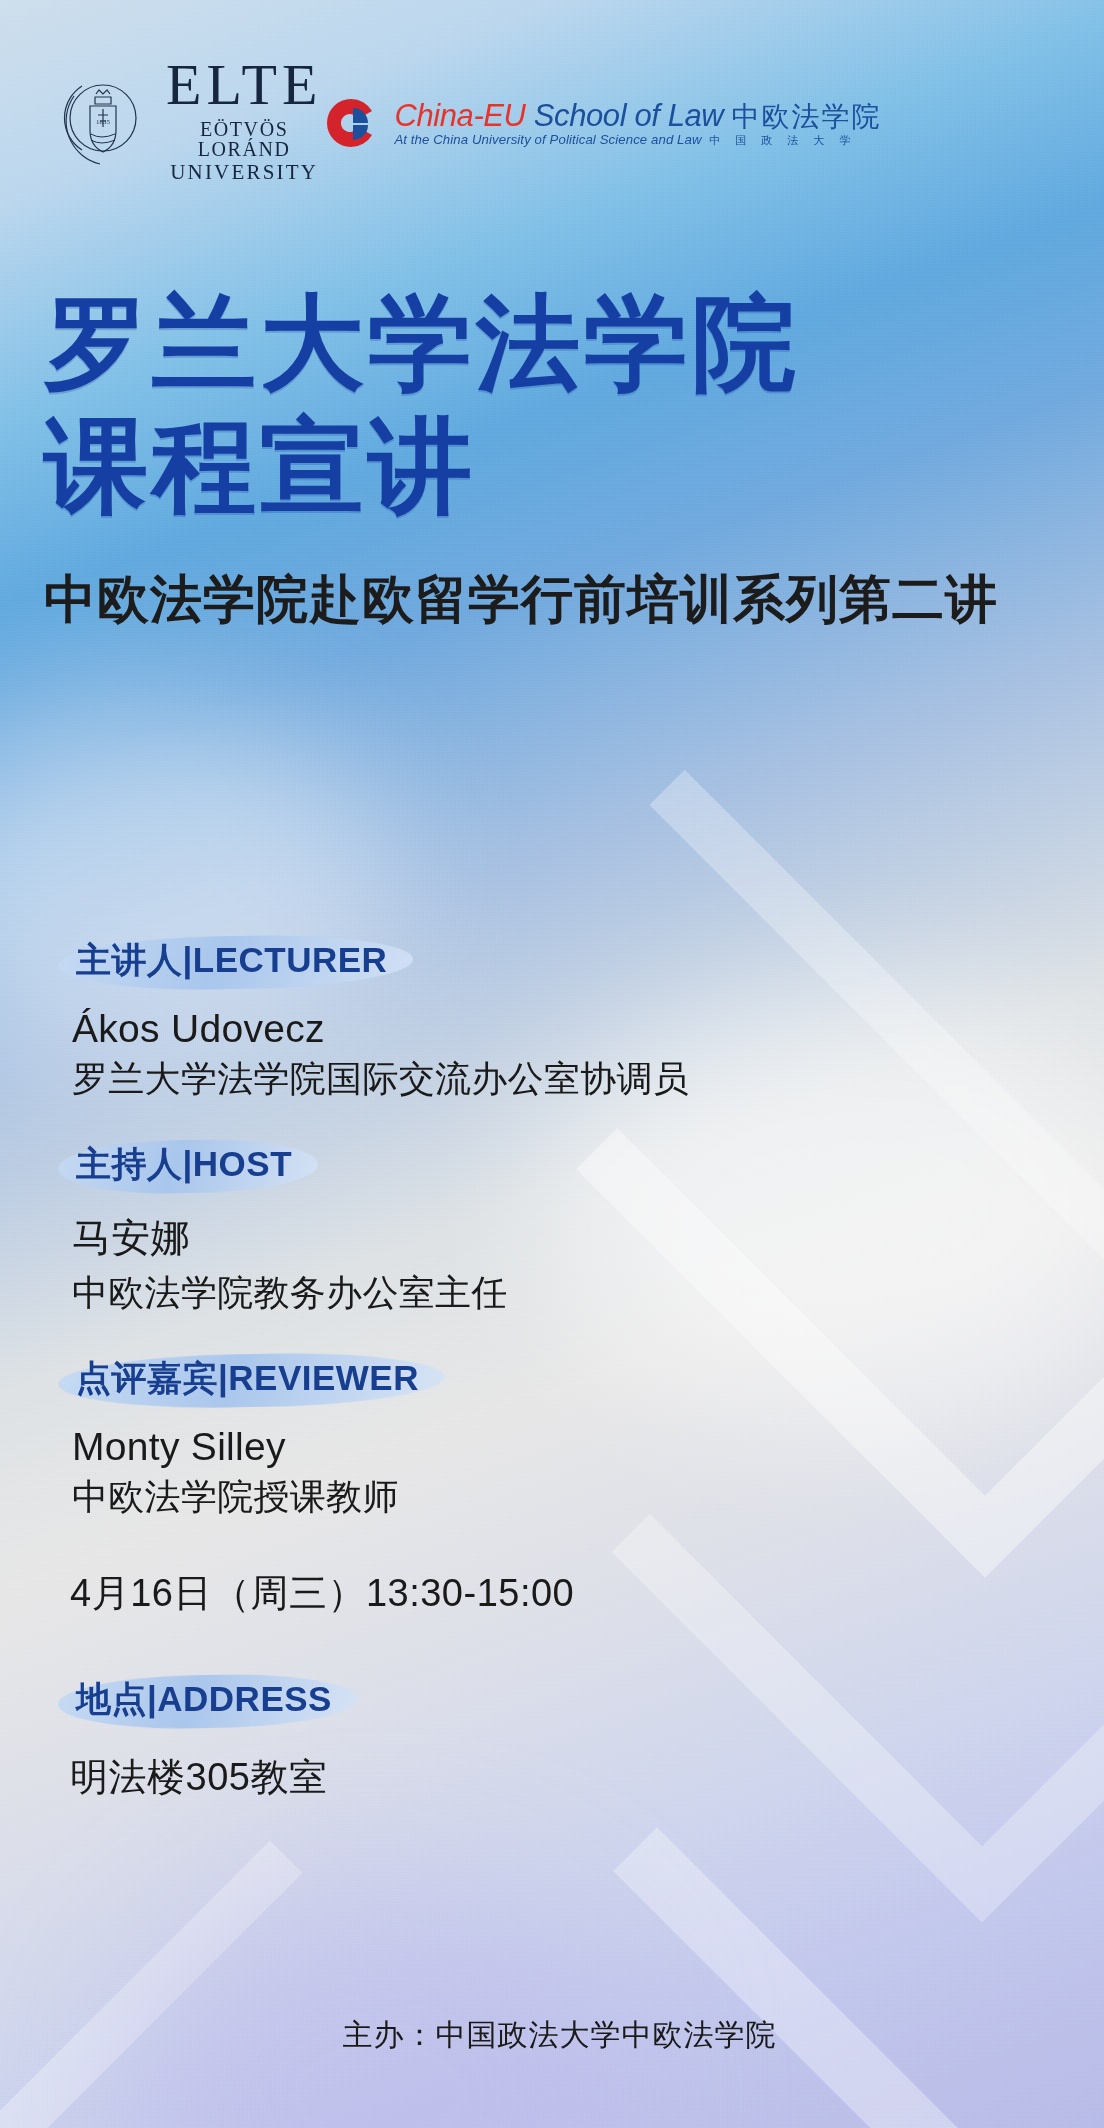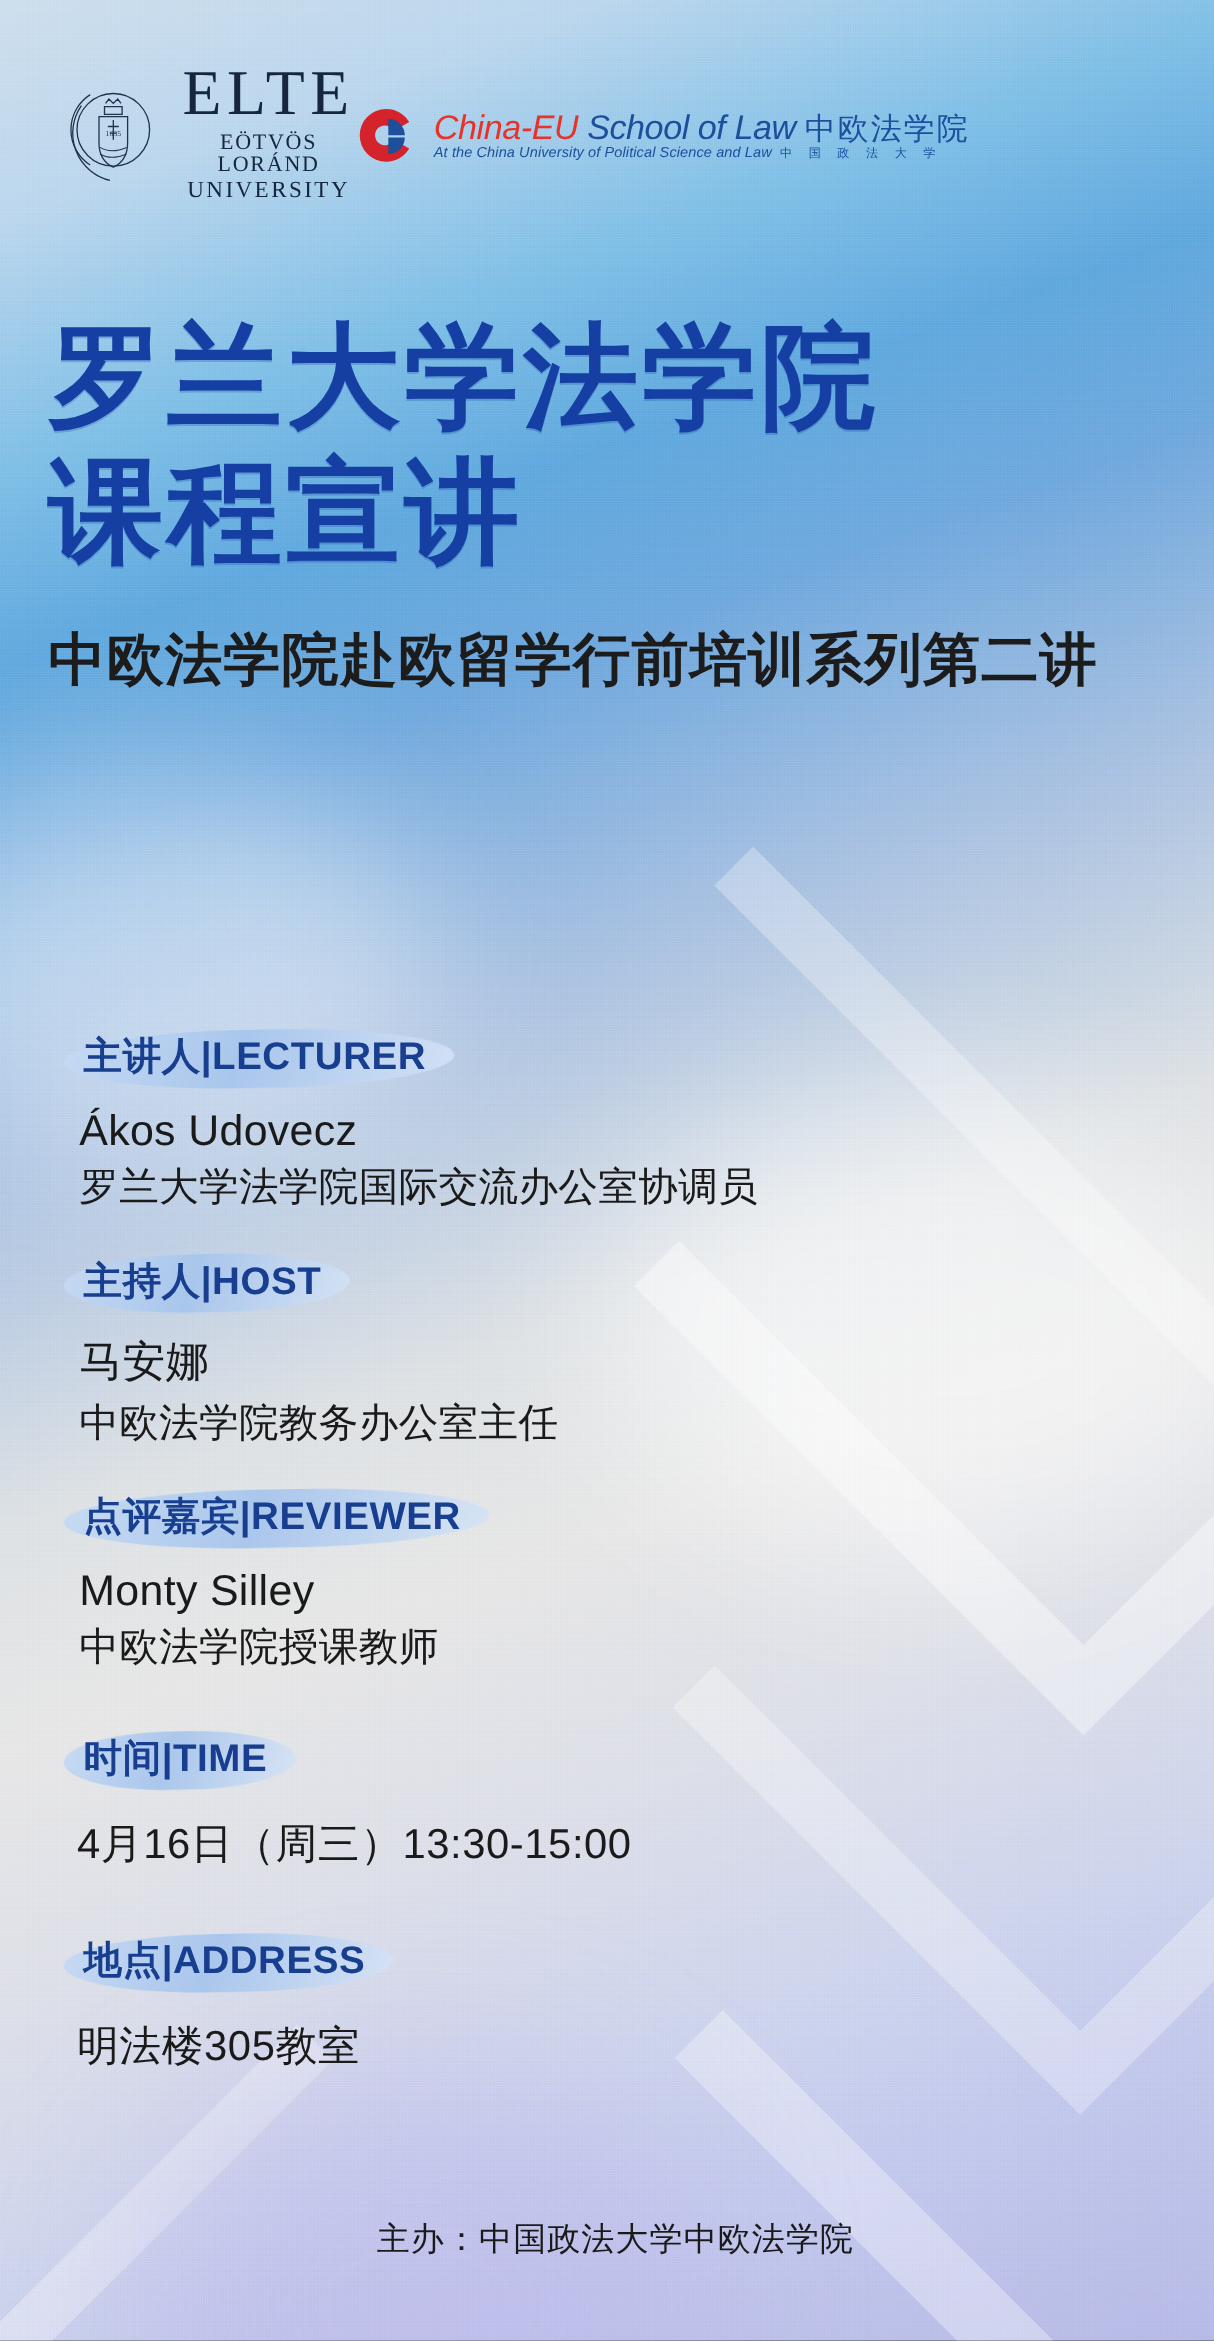--- a/index.html
+++ b/index.html
@@ -341,23 +341,20 @@
 
     <div class="section">
       <div class="pill-wrap">
         <span class="pill-label">点评嘉宾|REVIEWER</span>
       </div>
       <div class="person-name">Monty Silley</div>
       <div class="person-role">中欧法学院授课教师</div>
     </div>
 
     <div class="section time">
-      <div class="pill-wrap">
-        <span class="pill-label">时间|TIME</span>
-      </div>
       <div class="plain-value">4月16日（周三）13:30-15:00</div>
     </div>
 
     <div class="section address">
       <div class="pill-wrap">
         <span class="pill-label">地点|ADDRESS</span>
       </div>
       <div class="plain-value">明法楼305教室</div>
     </div>
 

